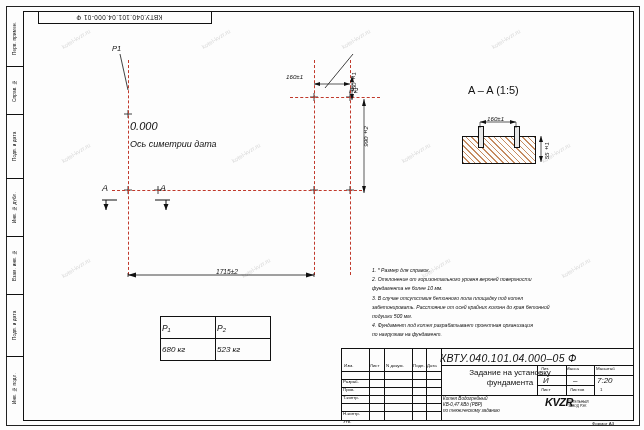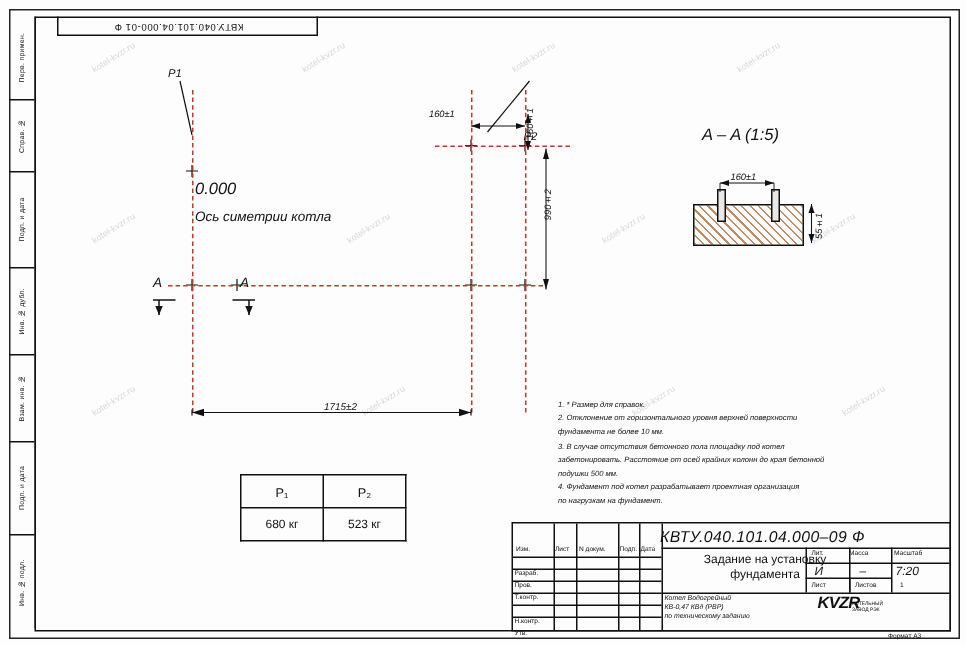--- a/index.html
+++ b/index.html
@@ -26,37 +26,37 @@
   .topcode{position:absolute;left:76px;top:14px;font-size:6.4px;color:#111;
     transform:rotate(180deg);letter-spacing:.4px;}
   .topbox{position:absolute;left:38px;top:11px;width:172px;height:12px;border:1px solid #111;border-top:none;}
 
   
   .notes{position:absolute;left:372px;top:266px;width:255px;font-size:5.1px;line-height:8.2px;color:#111;font-style:italic;}
   .notes div{margin-bottom:1px;}
 
   
   .ptable{position:absolute;left:160px;top:316px;border-collapse:collapse;}
-  .ptable td{border:1px solid #111;width:52px;height:19px;text-align:center;font-size:8px;color:#111;}
+  .ptable td{border:1px solid #111;width:52px;height:19px;text-align:left;font-size:8px;font-style:italic;color:#111;}
   .ptable td.hd{font-size:8.5px;}
 
   
   .stamp{position:absolute;left:341px;top:348px;width:291px;height:71px;border:1.3px solid #111;}
   .sline{position:absolute;background:#111;}
   .scell{position:absolute;font-size:4.4px;color:#111;white-space:nowrap;}
   .bigcode{position:absolute;left:440px;top:352px;font-size:10.5px;font-style:italic;color:#111;letter-spacing:.3px;}
   .title1{position:absolute;left:455px;top:368px;width:110px;text-align:center;font-size:8px;color:#111;line-height:10px;}
   .subt{position:absolute;left:443px;top:396px;font-size:4.6px;font-style:italic;color:#111;line-height:6.2px;}
 
   .logo{position:absolute;left:545px;top:396px;font-size:11px;font-weight:bold;font-style:italic;color:#111;letter-spacing:-.5px;}
   .logo-sub{position:absolute;left:568px;top:400px;font-size:3.3px;color:#111;line-height:4px;}
   .format{position:absolute;left:592px;top:421px;font-size:4.4px;color:#111;}
 
   
-  .aa-title{position:absolute;left:468px;top:84px;font-size:11px;font-style:italic;color:#111;}
+  .aa-title{position:absolute;left:468px;top:84px;font-size:11px;color:#111;}
   .hatch{position:absolute;background:
      repeating-linear-gradient(45deg,#c58b60 0 1px,rgba(0,0,0,0) 1px 4px);
      border:1px solid #111;}
   .bolt{position:absolute;background:#e8e8e8;border:0.8px solid #111;}
 </style>
 </head>
 <body>
 
 <div id="sheet">
 
@@ -132,21 +132,21 @@
     </g>
   </svg>
 
   <div class="dash" style="left:112px;top:190px;width:250px;"></div>
   <div class="dash" style="left:128px;top:60px;width:0;height:215px;border-top:none;border-left:0.8px dashed #c0392b;"></div>
   <div class="dash" style="left:314px;top:60px;width:0;height:215px;border-top:none;border-left:0.8px dashed #c0392b;"></div>
   <div class="dash" style="left:350px;top:60px;width:0;height:215px;border-top:none;border-left:0.8px dashed #c0392b;"></div>
   <div class="dash" style="left:290px;top:97px;width:90px;"></div>
 
   <div class="txt ital" style="left:130px;top:120px;font-size:11px;">0.000</div>
-  <div class="txt ital" style="left:130px;top:139px;font-size:9px;">Ось симетрии котла</div>
+  <div class="txt ital" style="left:130px;top:139px;font-size:9px;">Ось симетрии дата</div>
 
   <div class="txt ital" style="left:102px;top:183px;font-size:9px;">A</div>
   <div class="txt ital" style="left:160px;top:183px;font-size:9px;">A</div>
   <svg style="position:absolute;left:95px;top:192px;width:85px;height:22px;">
     <g stroke="#111" stroke-width="1">
       <line x1="7" y1="8" x2="22" y2="8"></line>
         <line x1="11" y1="8" x2="11" y2="18"></line>
       <line x1="60" y1="8" x2="75" y2="8"></line>
         <line x1="71" y1="8" x2="71" y2="18"></line>
     </g>
@@ -262,21 +262,21 @@
   <div class="scell" style="left:386px;top:363px;">N докум.</div>
   <div class="scell" style="left:413px;top:363px;">Подп.</div>
   <div class="scell" style="left:427px;top:363px;">Дата</div>
 
   <div class="scell" style="left:343px;top:379px;">Разраб.</div>
   <div class="scell" style="left:343px;top:387px;">Пров.</div>
   <div class="scell" style="left:343px;top:395px;">Т.контр.</div>
   <div class="scell" style="left:343px;top:411px;">Н.контр.</div>
   <div class="scell" style="left:343px;top:419px;">Утв.</div>
 
-  <div class="bigcode">КВТУ.040.101.04.000–09  Ф</div>
+  <div class="bigcode">КВТУ.040.101.04.000–05  Ф</div>
   <div class="title1">Задание на установку фундамента</div>
   <div class="subt">
     <div>Котел Водогрейный</div>
     <div>КВ-0,47 КВд (РВР)</div>
     <div>по техническому заданию</div>
   </div>
 
   <div class="scell" style="left:541px;top:366px;">Лит.</div>
   <div class="scell" style="left:566px;top:366px;">Масса</div>
   <div class="scell" style="left:596px;top:366px;">Масштаб</div>

